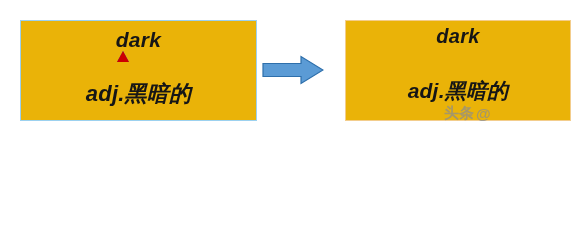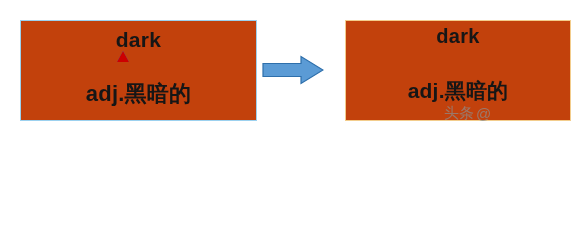--- a/index.html
+++ b/index.html
@@ -19,23 +19,24 @@
     position: absolute;
     left: 0; top: 0;
     width: 585px;
     height: 127px;
   }
 
   
   .card {
     position: absolute;
     box-sizing: border-box;
-    background: #c2410c;
+    background: #eab308;
     border-style: solid;
     border-width: 1px;
+    font-style: italic;
   }
 
   #card-before {
     left: 20px;
     top: 20px;
     width: 237px;
     height: 101px;
     border-color: #9cd1ef;
   }
 
@@ -114,21 +115,21 @@
     left: 444px;
     top: 103px;
     width: 140px;
     height: 20px;
     display: flex;
     align-items: center;
     gap: 2px;
     color: #8d8d8d;
     opacity: 0.72;
     font-size: 15px;
-    font-weight: normal;
+    font-weight: bold;
     letter-spacing: 0px;
     white-space: nowrap;
     pointer-events: none;
   }
   #watermark .wm-at {
     font-size: 15px;
   }
 </style>
 </head>
 <body>

